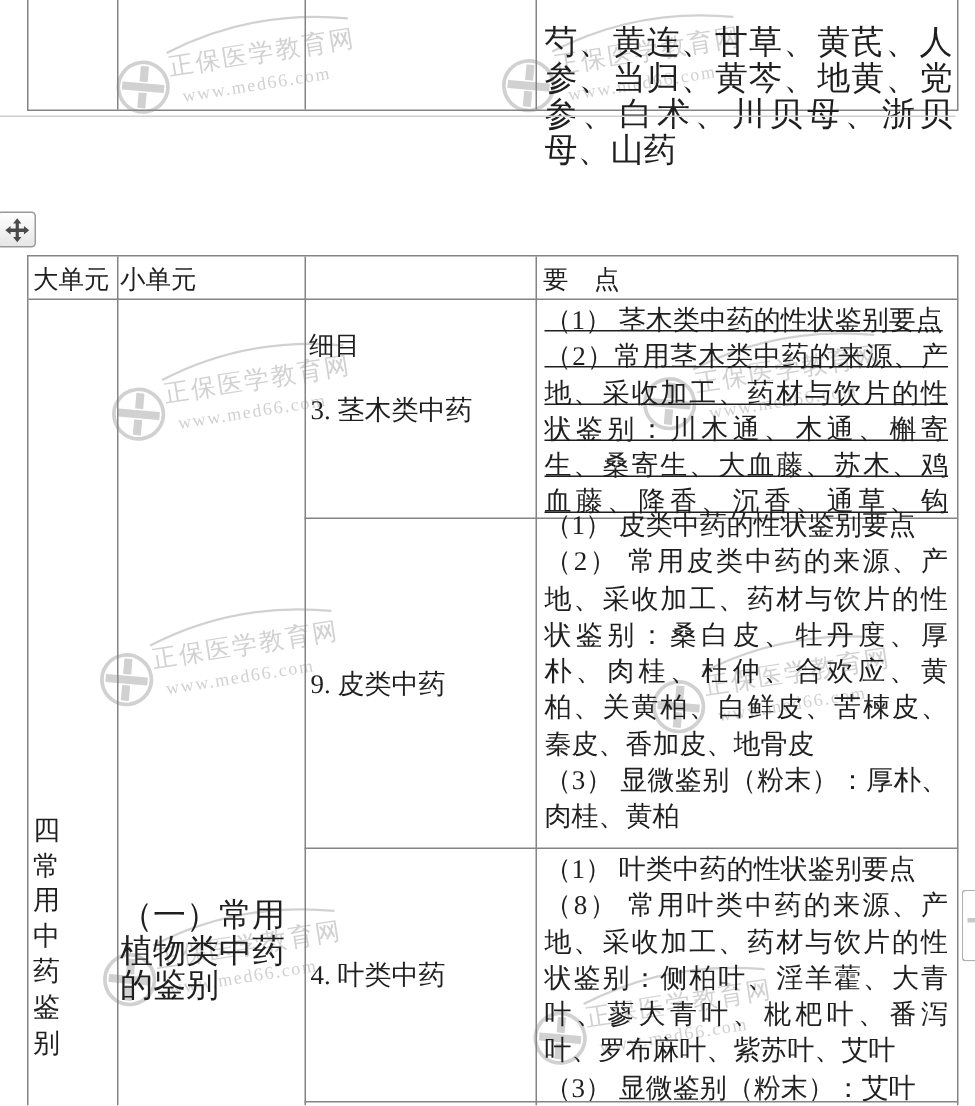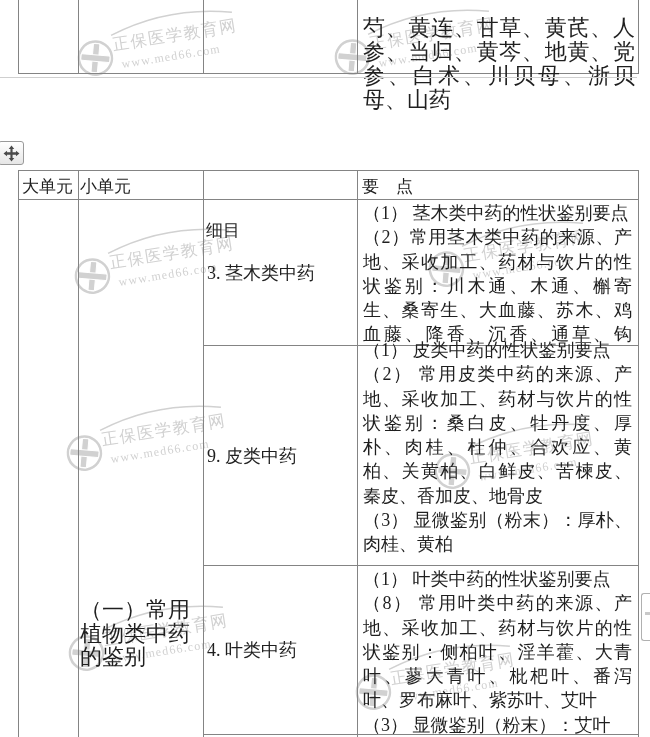--- a/index.html
+++ b/index.html
@@ -200,27 +200,28 @@
     <div class="hline" style="top:28px;left:0;right:0;"></div>
     <div class="hline" style="top:174px;left:184px;right:0;"></div>
     <div class="hline" style="top:394px;left:184px;right:0;"></div>
     <div class="hline" style="top:563px;left:184px;right:0;"></div>
 
     <div class="th" style="left:3px;">大单元</div>
     <div class="th" style="left:61px;">小单元</div>
     <div class="th" style="left:187px;margin-top:44px;">细目</div>
     <div class="th" style="left:343px;">要　点</div>
 
+    <div class="unit-cell">四常用中药鉴别</div>
     <div class="subunit-cell">（一）常用植物类中药的鉴别</div>
 
     <div class="item-cell" style="top:29px;height:145px;">3. 茎木类中药</div>
     <div class="item-cell" style="top:175px;height:219px;">9. 皮类中药</div>
     <div class="item-cell" style="top:395px;height:168px;">4. 叶类中药</div>
 
-    <div class="points-cell" style="top:29px;height:145px;">
+    <div class="points-cell" style="top:29px;height:145px;text-decoration:underline;">
         <p>（1） 茎木类中药的性状鉴别要点</p>
         <p>（2）常用茎木类中药的来源、产地、采收加工、药材与饮片的性状鉴别：川木通、木通、槲寄生、桑寄生、大血藤、苏木、鸡血藤、降香、沉香、通草、钩藤、石斛、铁皮石斛</p>
       </div>
     <div class="points-cell" style="top:166px;height:219px;">
         <p>（1） 皮类中药的性状鉴别要点</p>
         <p>（2） 常用皮类中药的来源、产地、采收加工、药材与饮片的性状鉴别：桑白皮、牡丹度、厚朴、肉桂、杜仲、合欢应、黄柏、关黄柏、白鲜皮、苦楝皮、秦皮、香加皮、地骨皮</p>
         <p>（3） 显微鉴别（粉末）：厚朴、肉桂、黄柏</p>
       </div>
     <div class="points-cell" style="top:395px;height:168px;">
         <p>（1） 叶类中药的性状鉴别要点</p>

